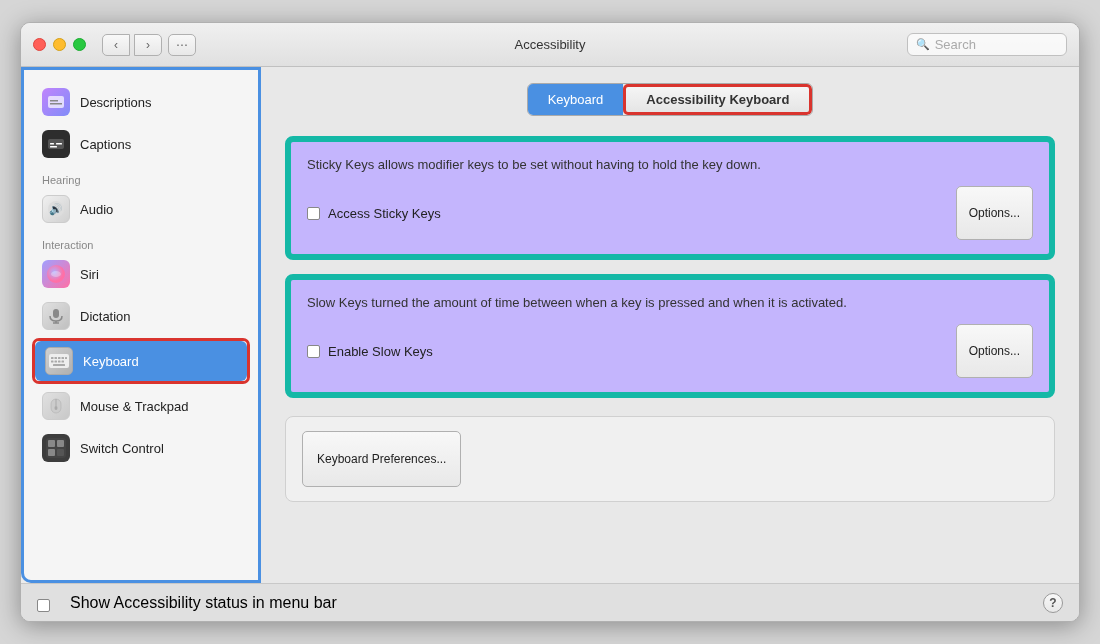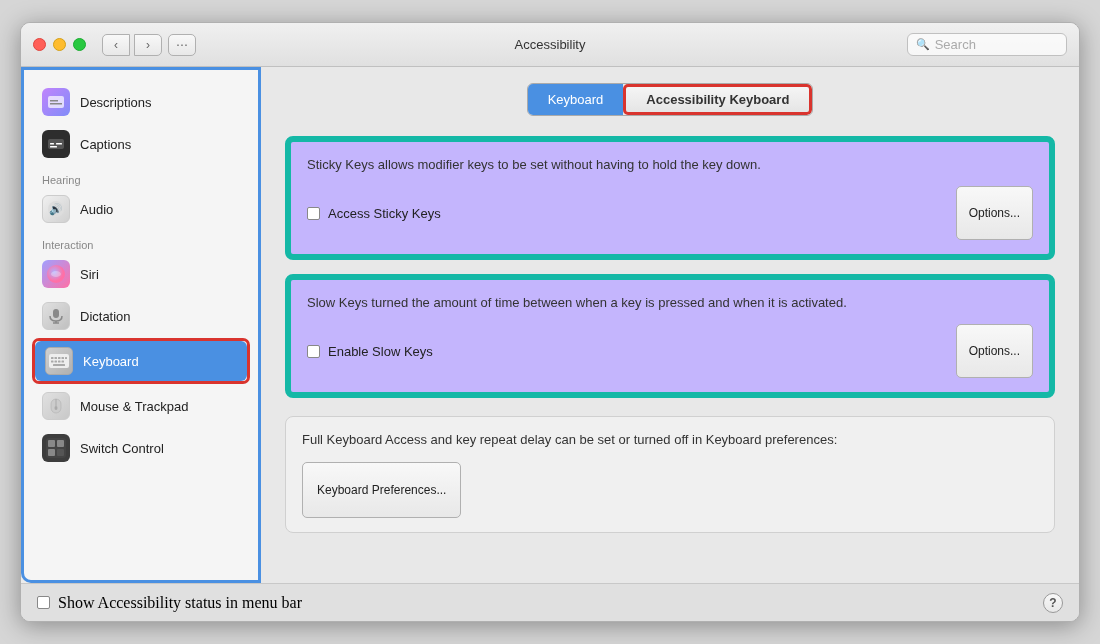--- a/index.html
+++ b/index.html
@@ -303,23 +303,22 @@
       background: #e0e0e0;
       border-top: 1px solid #c8c8c8;
       display: flex;
       align-items: center;
       padding: 0 16px;
       justify-content: space-between;
       flex-shrink: 0;
     }
     .show-status-row {
       display: flex;
-      align-items: center;
-      gap: 8px;
-      font-family: Liberation Serif, serif;
+      align-items: flex-end;
+      gap: 20px;
     }
     .help-btn {
       width: 20px;
       height: 20px;
       border-radius: 50%;
       border: 1px solid #999;
       background: linear-gradient(180deg, #f8f8f8, #e8e8e8);
       display: flex;
       align-items: center;
       justify-content: center;
@@ -497,21 +496,20 @@
         <div class="check-row">
           <div class="check-left">
             <div class="checkbox"></div>
             <span class="check-label">Enable Slow Keys</span>
           </div>
           <button class="options-btn">Options...</button>
         </div>
       </div>
 
       <div class="keyboard-prefs-section">
-        <p class="keyboard-prefs-desc">Full Keyboard Access and key repeat delay can be set or turned off in Keyboard preferences:</p>
         <button class="keyboard-prefs-btn">Keyboard Preferences...</button>
       </div>
     </div>
   </div>
 
   <div class="bottom-bar">
     <div class="show-status-row">
       <div class="checkbox"></div>
       <span>Show Accessibility status in menu bar</span>
     </div>

